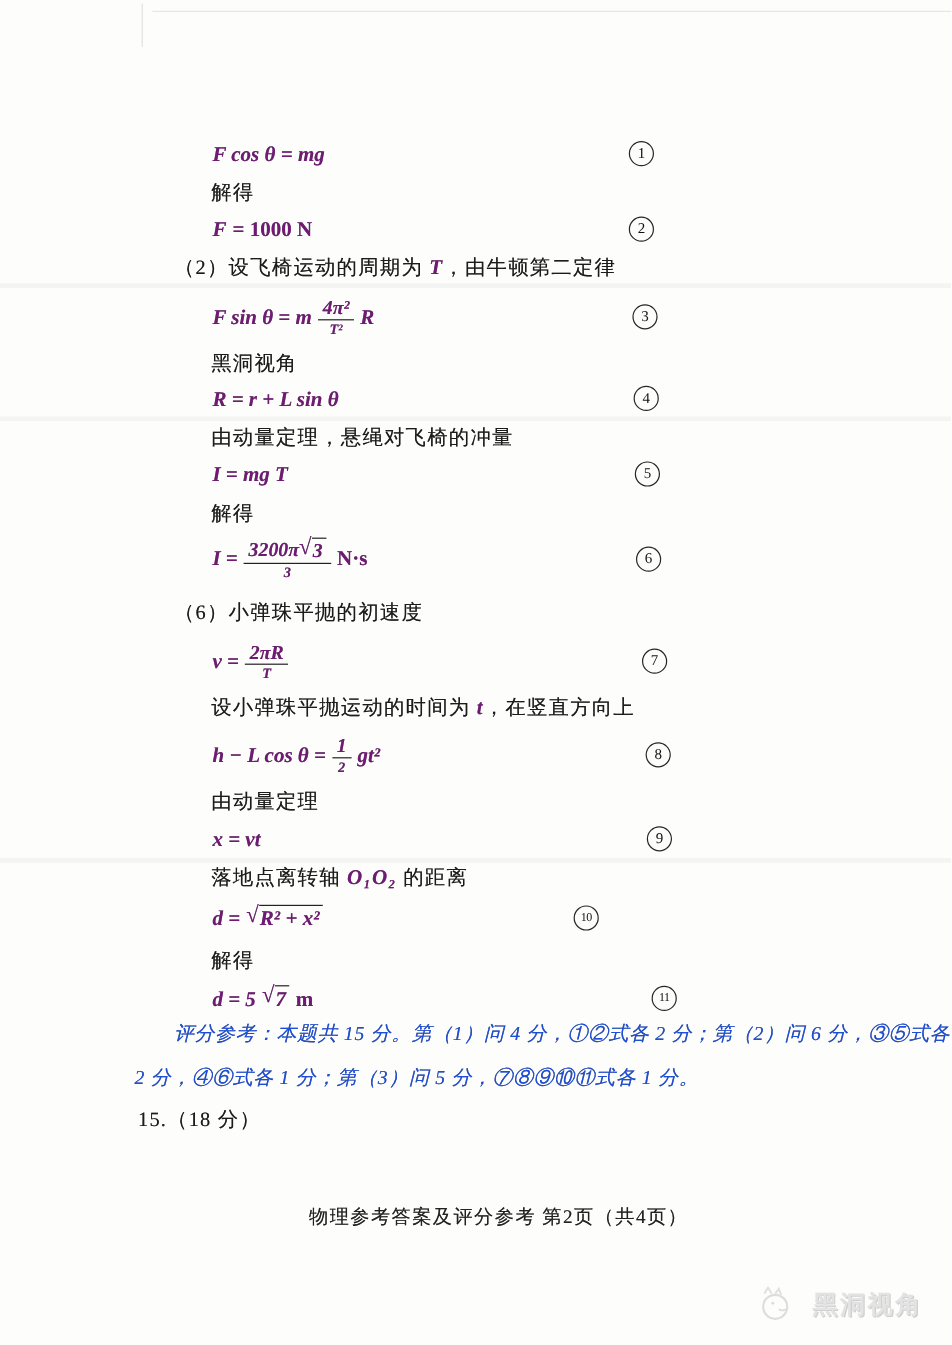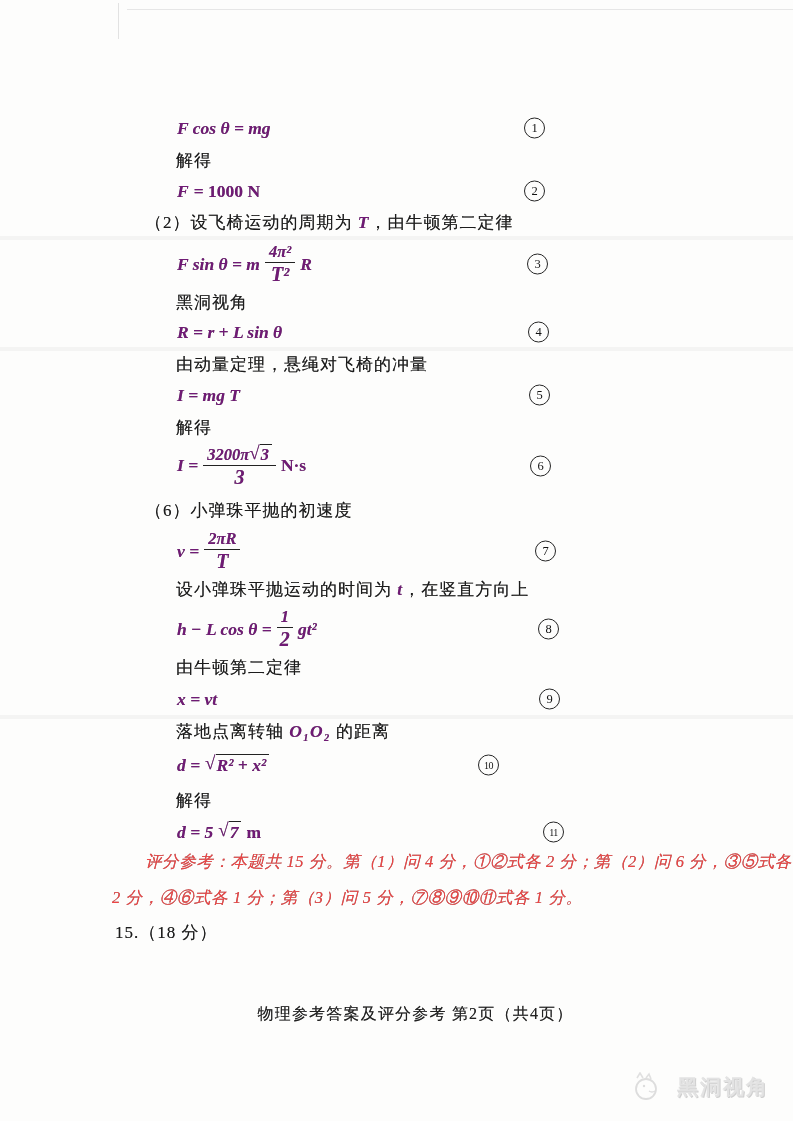--- a/index.html
+++ b/index.html
@@ -23,38 +23,38 @@
     font-size:17.5px;
     color:#701a75;
     text-shadow:0 0 .5px rgba(0,0,0,.5);
     font-weight:bold;
   }
   .rm{font-style:normal;}
   .eqline{left:0;width:793px;display:flex;align-items:center;}
   .eqline .content{margin-left:177px;display:inline-flex;align-items:center;gap:5px;}
   .frac{display:inline-flex;flex-direction:column;align-items:center;vertical-align:middle;line-height:1.05;}
   .frac .num{display:block;padding:0 4px 1px 4px;border-bottom:1.4px solid #222;font-size:16.5px;}
-  .frac .den{display:block;padding-top:1px;font-size:20px;}
+  .frac .den{display:block;padding-top:1px;font-size:12px;}
   .sqrt{display:inline-flex;align-items:flex-start;}
   .sqrt .rad{font-style:normal;font-size:19px;line-height:1;transform:translateY(-1px);}
   .sqrt .body{border-top:1.4px solid #222;padding:1px 3px 0 1px;line-height:1.1;}
   .tag{
     position:absolute;top:50%;transform:translateY(-50%);
     width:19px;height:19px;border:1.4px solid #262626;border-radius:50%;
     display:flex;align-items:center;justify-content:center;
     font-style:normal;font-size:12.5px;color:#111;
     font-family:"Liberation Serif","DejaVu Serif",serif;
     text-shadow:none;line-height:1;
   }
   .tag.two{font-size:10px;letter-spacing:-.5px;}
   .scoring{
     font-style:italic;
     font-size:16.5px;
     letter-spacing:.6px;
-    color:#ef4444;
+    color:#1d4ed8;
     text-shadow:0 0 .4px rgba(0,0,0,.5);
   }
   .footer-line{
     left:0;width:793px;text-align:center;
     font-size:16px;letter-spacing:1.2px;color:#222;
     padding-left:38px;box-sizing:border-box;
     text-shadow:0 0 .5px rgba(0,0,0,.5);
   }
   .watermark{
     position:absolute;right:24px;top:1072px;
@@ -170,21 +170,21 @@
       <span class="math">h − L cos θ =</span>
       <span class="frac math">
         <span class="num">1</span>
         <span class="den">2</span>
       </span>
       <span class="math">gt²</span>
     </span>
     <span class="tag" style="left:538px">8</span>
   </div>
 
-  <div class="line cjk" style="left:176px;top:656px">由牛顿第二定律</div>
+  <div class="line cjk" style="left:176px;top:656px">由动量定理</div>
 
   <div class="line eqline" style="top:688px;height:22px">
     <span class="content">
         <span class="math">x = vt</span>
       </span>
     <span class="tag" style="left:539px">9</span>
   </div>
 
   <div class="line cjk" style="left:176px;top:720px">
     <span>落地点离转轴 </span><span class="math">O₁O₂</span><span> 的距离</span>

